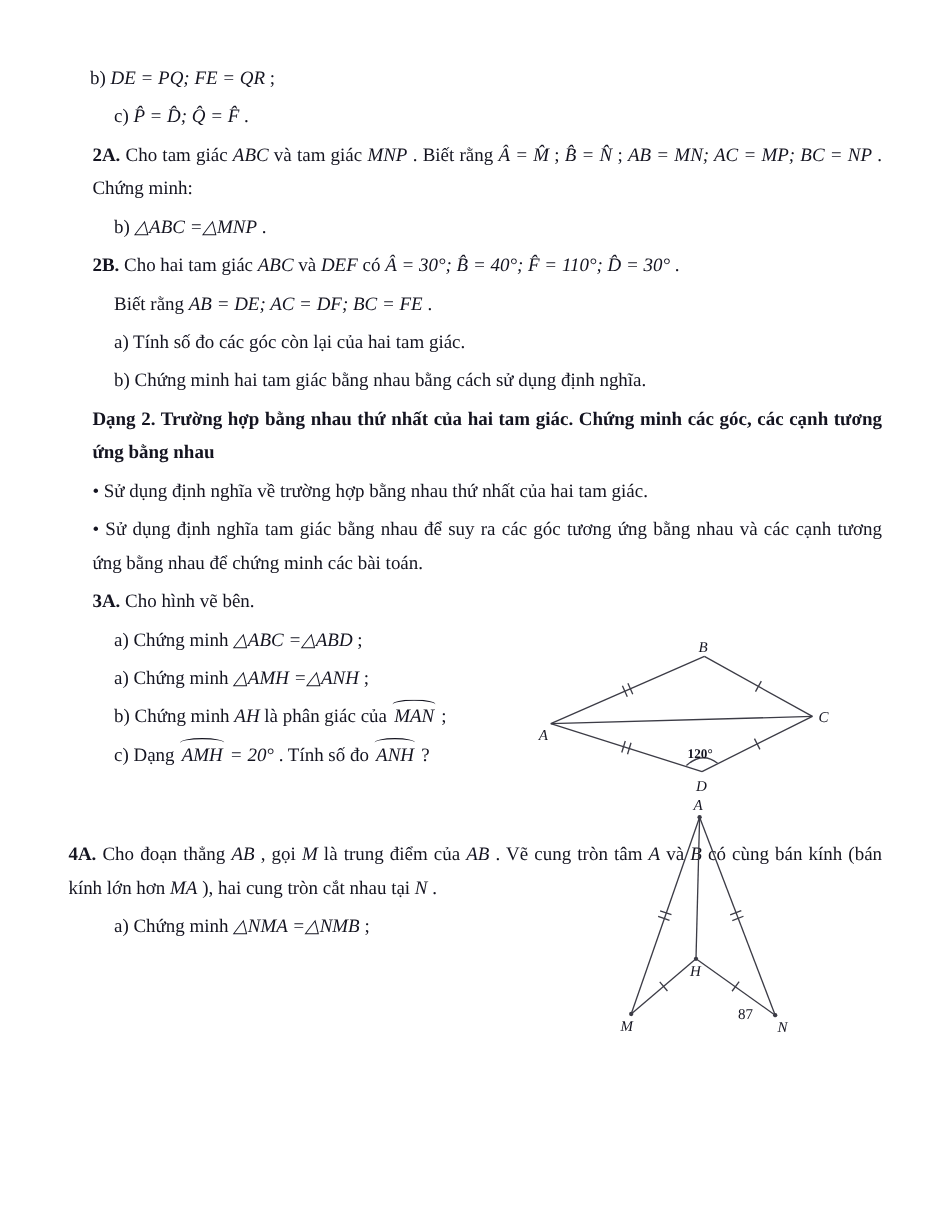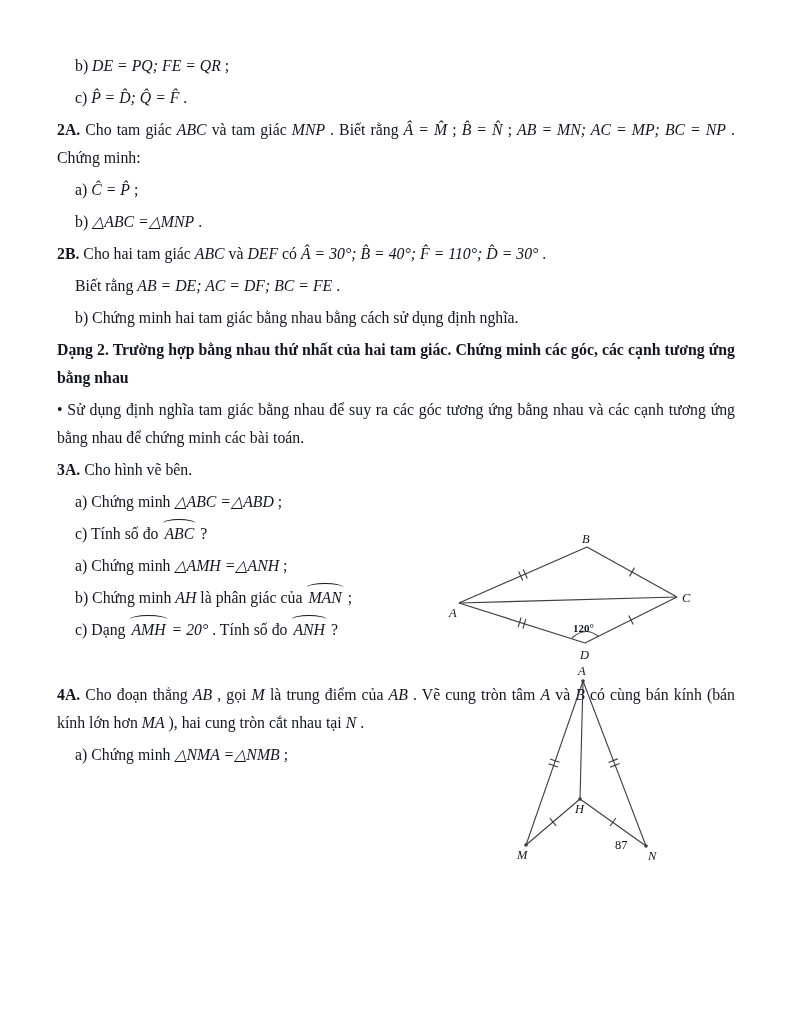--- a/index.html
+++ b/index.html
@@ -10,24 +10,24 @@
     color:#141420;
   }
   .page {
     position:relative;
     width:792px; height:868px;
     padding:52px 57px 0 57px;
     overflow:hidden;
     background:#ffffff;
   }
   .line { font-size:15.8px; line-height:28px; }
-  .sp   { margin-top:4px; }
+  .sp   { margin-top:4px;margin-left:20px; }
   .ind  { padding-left:18px; }
   .just { text-align:justify; }
-  .gap-4a { margin-top:37px; }
+  .gap-4a { margin-top:55px; }
   .s-n { font-style:normal; }
   .s-b { font-weight:bold;text-align:center; }
   .s-i { font-style:italic; }
   .s-m { font-style:italic; }
   .s-h { font-style:italic; position:relative; display:inline-block; padding:0 2px; }
   .s-h::before {
     content:""; position:absolute; left:1px; right:1px; top:-1px; height:7px;
     border-top:1.4px solid #141420;
     border-radius:100% 100% 0 0;
   }
@@ -40,30 +40,30 @@
 </style>
 </head>
 <body>
 
 <div class="page">
 
   <div>
       <div class="line ind"><span class="s-n">b) </span><span class="s-m">DE = PQ; FE = QR</span><span class="s-n"> ;</span></div>
       <div class="line ind sp"><span class="s-n">c) </span><span class="s-m">P̂ = D̂; Q̂ = F̂</span><span class="s-n"> .</span></div>
       <div class="line just sp"><span class="s-b">2A.</span><span class="s-n"> Cho tam giác </span><span class="s-m">ABC</span><span class="s-n"> và tam giác </span><span class="s-m">MNP</span><span class="s-n"> . Biết rằng </span><span class="s-m">Â = M̂</span><span class="s-n"> ; </span><span class="s-m">B̂ = N̂</span><span class="s-n"> ; </span><span class="s-m">AB = MN; AC = MP; BC = NP</span><span class="s-n"> . Chứng minh:</span></div>
-      <div class="line ind sp"><span class="s-n">a) </span><span class="s-m">Ĉ = P̂</span><span class="s-n"> ;</span></div>
       <div class="line ind sp"><span class="s-n">b) </span><span class="s-m">△ABC =△MNP</span><span class="s-n"> .</span></div>
       <div class="line sp"><span class="s-b">2B.</span><span class="s-n"> Cho hai tam giác </span><span class="s-m">ABC</span><span class="s-n"> và </span><span class="s-m">DEF</span><span class="s-n"> có </span><span class="s-m">Â = 30°; B̂ = 40°; F̂ = 110°; D̂ = 30°</span><span class="s-n"> .</span></div>
       <div class="line ind sp"><span class="s-n">Biết rằng </span><span class="s-m">AB = DE; AC = DF; BC = FE</span><span class="s-n"> .</span></div>
+      <div class="line ind sp"><span class="s-n">a) Tính số đo các góc còn lại của hai tam giác.</span></div>
       <div class="line ind sp"><span class="s-n">b) Chứng minh hai tam giác bằng nhau bằng cách sử dụng định nghĩa.</span></div>
       <div class="line just sp"><span class="s-b">Dạng 2. Trường hợp bằng nhau thứ nhất của hai tam giác. Chứng minh các góc, các cạnh tương ứng bằng nhau</span></div>
+      <div class="line sp"><span class="s-n">• Sử dụng định nghĩa về trường hợp bằng nhau thứ nhất của hai tam giác.</span></div>
       <div class="line just sp"><span class="s-n">• Sử dụng định nghĩa tam giác bằng nhau để suy ra các góc tương ứng bằng nhau và các cạnh tương ứng bằng nhau để chứng minh các bài toán.</span></div>
       <div class="line sp"><span class="s-b">3A.</span><span class="s-n"> Cho hình vẽ bên.</span></div>
       <div class="line ind sp"><span class="s-n">a) Chứng minh </span><span class="s-m">△ABC =△ABD</span><span class="s-n"> ;</span></div>
-      <div class="line ind sp"><span class="s-n">c) Tính số đo </span><span class="s-h">ABC</span><span class="s-n"> ?</span></div>
       <div class="line ind sp"><span class="s-n">a) Chứng minh </span><span class="s-m">△AMH =△ANH</span><span class="s-n"> ;</span></div>
       <div class="line ind sp"><span class="s-n">b) Chứng minh </span><span class="s-m">AH</span><span class="s-n"> là phân giác của </span><span class="s-h">MAN</span><span class="s-n"> ;</span></div>
       <div class="line ind sp"><span class="s-n">c) Dạng </span><span class="s-h">AMH</span><span class="s-m"> = 20°</span><span class="s-n"> . Tính số đo </span><span class="s-h">ANH</span><span class="s-n"> ?</span></div>
       <div class="line just gap-4a"><span class="s-b">4A.</span><span class="s-n"> Cho đoạn thẳng </span><span class="s-m">AB</span><span class="s-n"> , gọi </span><span class="s-m">M</span><span class="s-n"> là trung điểm của </span><span class="s-m">AB</span><span class="s-n"> . Vẽ cung tròn tâm </span><span class="s-m">A</span><span class="s-n"> và </span><span class="s-m">B</span><span class="s-n"> có cùng bán kính (bán kính lớn hơn </span><span class="s-m">MA</span><span class="s-n"> ), hai cung tròn cắt nhau tại </span><span class="s-m">N</span><span class="s-n"> .</span></div>
       <div class="line ind sp"><span class="s-n">a) Chứng minh </span><span class="s-m">△NMA =△NMB</span><span class="s-n"> ;</span></div>
     </div>
 
   <div class="figure" style="left:445px; top:533px; width:256px; height:132px;">
     <svg width="256" height="132" viewBox="0 0 256 132">
       <line x1="14" y1="70" x2="142" y2="14"></line>

